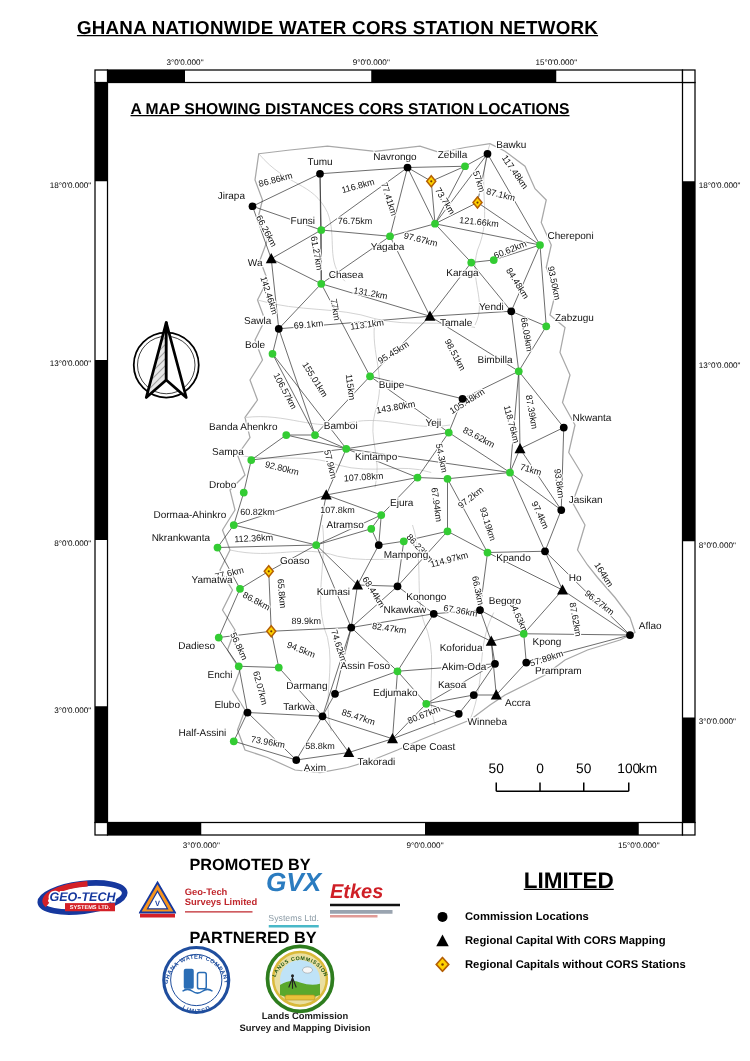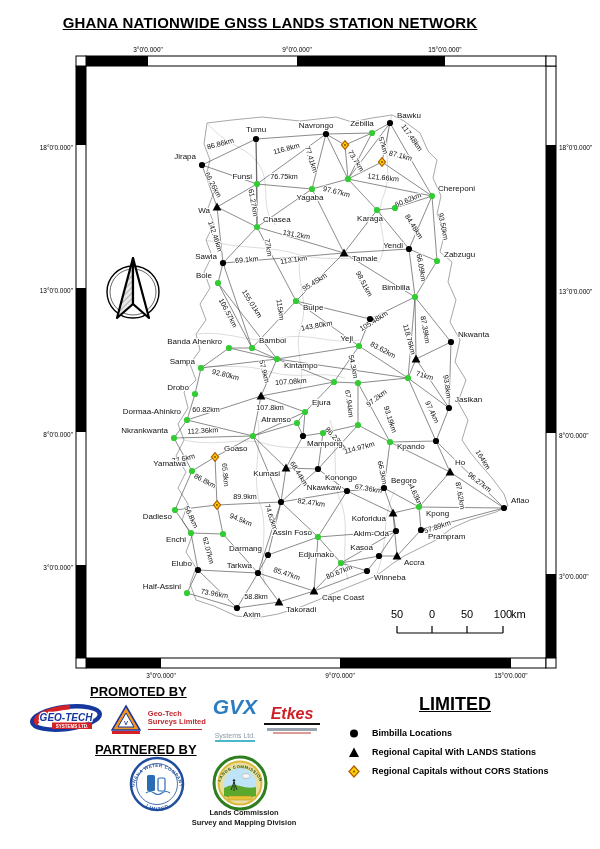--- a/index.html
+++ b/index.html
@@ -5,21 +5,21 @@
   html,body{margin:0;padding:0;background:#fff;}
   #page{position:relative;width:600px;height:849px;background:#fff;overflow:hidden;
         font-family:"Liberation Sans",sans-serif;}
   .abs{position:absolute;}
   #main-title{left:0;top:14px;width:540px;text-align:center;font-size:15px;font-weight:bold;
               text-decoration:underline;letter-spacing:0.2px;color:#000;}
   #inner-title{left:90px;top:80px;width:380px;text-align:center;font-size:12.5px;font-weight:bold;
                text-decoration:underline;color:#000;}
   #map-svg{left:0;top:0;}
   
-  .section-head{font-weight:bold;font-size:13px;color:#000;text-decoration:underline;}
+  .section-head{font-weight:bold;font-size:13px;color:#000;text-align:center;}
   #promoted-head{left:90px;top:684px;width:220px;}
   #partnered-head{left:95px;top:742px;width:215px;}
   #logo-row{left:28px;top:700px;width:292px;height:40px;display:flex;align-items:center;
             justify-content:space-between;}
   #lands-caption{left:178px;top:808px;width:132px;text-align:center;font-size:7.5px;font-weight:bold;
                  color:#1a1a1a;line-height:1.3;}
   
   #legend{left:338px;top:694px;width:234px;}
   #legend-title{text-align:center;font-size:18px;font-weight:bold;text-decoration:underline;
                 margin:0 0 12px 0;color:#000;}
@@ -34,21 +34,21 @@
   .gvx-sub{font-size:7px;color:#8a9aa5;border-bottom:2px solid #49b8c8;padding-bottom:1px;margin-top:1px;}
   .etkes-word{font-size:16px;font-weight:800;font-style:italic;color:#cf1f26;line-height:1;}
   .etkes-rule{height:1.5px;background:#111;width:56px;margin:1px 0 2px 0;}
   .etkes-sub1{height:3px;width:50px;background:#9aa4b0;margin:1px 0;}
   .etkes-sub2{height:2.5px;width:38px;background:#e09a96;}
 </style>
 </head>
 <body>
 
 <div id="page">
-  <div class="abs" id="main-title">GHANA NATIONWIDE GNSS LANDS STATION NETWORK</div>
+  <div class="abs" id="main-title">GHANA NATIONWIDE WATER CORS STATION NETWORK</div>
 
   <svg class="abs" id="map-svg" width="600" height="849" viewBox="0 0 600 849">
     <defs>
       <pattern id="hatch" width="4" height="4" patternUnits="userSpaceOnUse" patternTransform="rotate(45)">
         <rect width="4" height="4" fill="#e8e8e8"></rect>
         <line x1="0" y1="0" x2="0" y2="4" stroke="#777" stroke-width="1"></line>
       </pattern>
       <path id="gw-top" d="M 134,790 A 22,22 0 0 1 180,790" fill="none"></path>
       <path id="gw-bot" d="M 140,799 A 19,19 0 0 0 175,799" fill="none"></path>
       <path id="lc-top" d="M 219,789 A 21,21 0 0 1 261,789" fill="none"></path>
@@ -518,20 +518,21 @@
       <path d="M231,790 l3,-8 l3,8 M234,782 l0,9" stroke="#222" stroke-width="0.9" fill="none"></path>
       <circle cx="234" cy="780.5" r="1.2" fill="#222"></circle>
       <ellipse cx="246" cy="776" rx="4" ry="2.5" fill="#f7f7f7" stroke="#888" stroke-width="0.4"></ellipse>
       <rect x="228" y="796" width="24" height="4" rx="1.5" fill="#e8c23a" stroke="#b08f1e" stroke-width="0.5"></rect>
       <text font-size="4.2" font-weight="bold" fill="#1d5413" letter-spacing="0.5">
         <textPath href="#lc-top" startOffset="50%" text-anchor="middle">LANDS COMMISSION</textPath>
       </text>
     </g>
   </svg>
 
+  <div class="abs" id="inner-title">A MAP SHOWING DISTANCES CORS STATION LOCATIONS</div>
 
   <div class="abs section-head" id="promoted-head">PROMOTED BY</div>
 
   <div class="abs" id="logo-row">
 
     <svg width="76" height="32" viewBox="0 0 76 32">
       <ellipse cx="38" cy="14" rx="34" ry="11" fill="none" stroke="#16389e" stroke-width="4.5" transform="rotate(-7 38 14)"></ellipse>
       <path d="M10,20 A31,10 -7 0 1 42,3" fill="none" stroke="#d42027" stroke-width="4.5"></path>
       <text x="38" y="16.5" text-anchor="middle" font-size="10" font-weight="bold" font-style="italic" fill="#16389e" stroke="#ffffff" stroke-width="2.4" paint-order="stroke">GEO-TECH</text>
       <rect x="24" y="18.5" width="40" height="6.5" fill="#d42027"></rect>
@@ -548,48 +549,48 @@
       <span class="gts-line1">Geo-Tech</span>
       <span class="gts-line2">Surveys Limited</span>
       <span class="gts-rule"></span>
     </div>
 
     <div class="logo-text-col" style="align-items:center;gap:14px;">
       <span class="gvx-word">GVX</span>
       <span class="gvx-sub">Systems Ltd.</span>
     </div>
 
-    <div class="logo-text-col" style="align-items:center;">
+    <div class="logo-text-col" style="align-items:flex-start;">
       <span class="etkes-word">Etkes</span>
       <span class="etkes-rule"></span>
       <span class="etkes-sub1"></span>
       <span class="etkes-sub2"></span>
     </div>
   </div>
 
   <div class="abs section-head" id="partnered-head">PARTNERED BY</div>
 
   <div class="abs" id="lands-caption">
     <div>Lands Commission</div>
     <div>Survey and Mapping Division</div>
   </div>
 
   <div class="abs" id="legend">
     <div id="legend-title">LIMITED</div>
     <div class="legend-row">
       <svg class="legend-sym" viewBox="0 0 22 13">
         <circle cx="8" cy="6.5" r="4" fill="#000"></circle>
         </svg>
-      <span class="legend-label">Bimbilla Locations</span>
+      <span class="legend-label">Commission Locations</span>
     </div>
     <div class="legend-row">
       <svg class="legend-sym" viewBox="0 0 22 13">
         <polygon points="8,1.5 13,11 3,11" fill="#000"></polygon>
         </svg>
-      <span class="legend-label">Regional Capital With LANDS Stations</span>
+      <span class="legend-label">Regional Capital With CORS Mapping</span>
     </div>
     <div class="legend-row">
       <svg class="legend-sym" viewBox="0 0 22 13">
         <polygon points="8,1 13,6.5 8,12 3,6.5" fill="#ffd200" stroke="#b45f04" stroke-width="1.3"></polygon>
         <circle cx="8" cy="6.5" r="1" fill="#7a3f00"></circle>
         </svg>
       <span class="legend-label">Regional Capitals without CORS Stations</span>
     </div>
   </div>
 </div>

